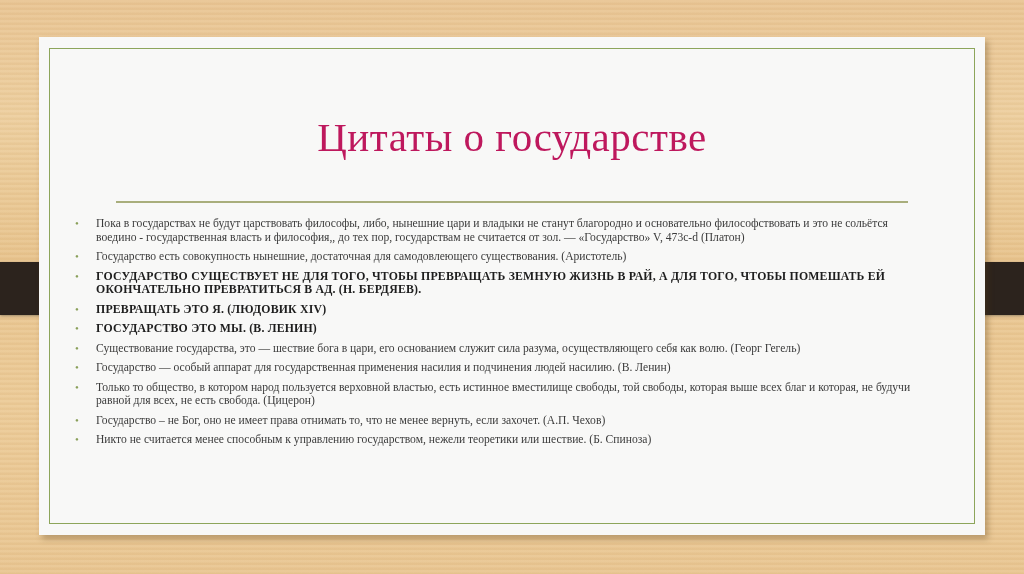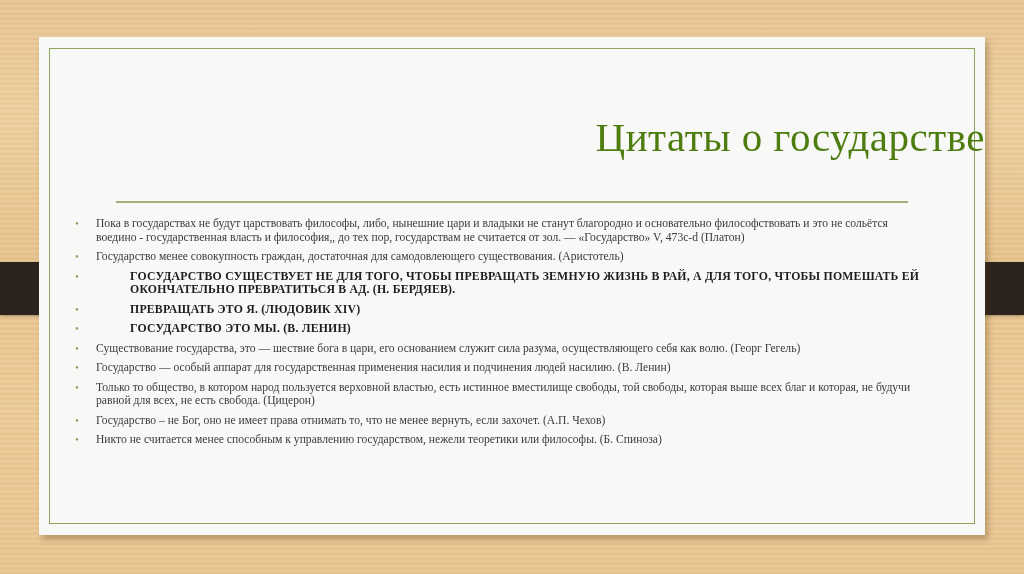--- a/index.html
+++ b/index.html
@@ -24,61 +24,61 @@
     position:absolute; left:39px; top:37px; width:946px; height:498px;
     background:#f8f8f7;
     box-shadow: 3px 4px 6px rgba(90,60,20,0.35);
   }
   .frame {
     position:absolute; left:10px; top:11px; right:10px; bottom:11px;
     border:1px solid #8da55a;
   }
   .title {
     position:absolute; left:0; right:0; top:76px;
-    text-align:right; font-size:41px; color:#4d7c0f;
+    text-align:center; font-size:41px; color:#be185d;
     letter-spacing:0.5px;
   }
   .rule {
     position:absolute; left:77px; top:164px; width:792px; height:2px;
     background:#a9ae7c;
   }
   .list {
     position:absolute; left:57px; top:180px; width:830px;
     list-style:none; margin:0; padding:0;
   }
   .item {
     position:relative; padding-left:0; margin:0 0 6px 0;
     font-size:11.6px; line-height:13.5px; color:#3b3b3b;
   }
   .item .bullet {
     position:absolute; left:-21px; top:0; color:#8aa05a; font-size:11px;
   }
   .item .text { display:block; }
-  .item.bold .text { font-weight:bold; color:#1e1e1e; font-size:11.8px; letter-spacing:0.2px;margin-left:34px; }
+  .item.bold .text { font-weight:bold; color:#1e1e1e; font-size:11.8px; letter-spacing:0.2px; }
 </style>
 </head>
 <body>
 
 <div class="wood-grain"></div>
 <div class="band left"></div>
 <div class="band right"></div>
 
 <div class="card">
   <div class="frame"></div>
   <div class="title">Цитаты о государстве</div>
   <div class="rule"></div>
 
   <ul class="list">
     <li class="item">
         <span class="bullet">•</span>
         <span class="text">Пока в государствах не будут царствовать философы, либо, нынешние цари и владыки не станут благородно и основательно философствовать и это не сольётся воедино - государственная власть и философия,, до тех пор, государствам не считается от зол. — «Государство» V, 473c-d (Платон)</span>
       </li>
     <li class="item">
         <span class="bullet">•</span>
-        <span class="text">Государство менее совокупность граждан, достаточная для самодовлеющего существования. (Аристотель)</span>
+        <span class="text">Государство есть совокупность нынешние, достаточная для самодовлеющего существования. (Аристотель)</span>
       </li>
     <li class="item bold">
         <span class="bullet">•</span>
         <span class="text">ГОСУДАРСТВО СУЩЕСТВУЕТ НЕ ДЛЯ ТОГО, ЧТОБЫ ПРЕВРАЩАТЬ ЗЕМНУЮ ЖИЗНЬ В РАЙ, А ДЛЯ ТОГО, ЧТОБЫ ПОМЕШАТЬ ЕЙ ОКОНЧАТЕЛЬНО ПРЕВРАТИТЬСЯ В АД. (Н. БЕРДЯЕВ).</span>
       </li>
     <li class="item bold">
         <span class="bullet">•</span>
         <span class="text">ПРЕВРАЩАТЬ ЭТО Я. (ЛЮДОВИК XIV)</span>
       </li>
     <li class="item bold">
@@ -96,16 +96,16 @@
     <li class="item">
         <span class="bullet">•</span>
         <span class="text">Только то общество, в котором народ пользуется верховной властью, есть истинное вместилище свободы, той свободы, которая выше всех благ и которая, не будучи равной для всех, не есть свобода. (Цицерон)</span>
       </li>
     <li class="item">
         <span class="bullet">•</span>
         <span class="text">Государство – не Бог, оно не имеет права отнимать то, что не менее вернуть, если захочет. (А.П. Чехов)</span>
       </li>
     <li class="item">
         <span class="bullet">•</span>
-        <span class="text">Никто не считается менее способным к управлению государством, нежели теоретики или философы. (Б. Спиноза)</span>
+        <span class="text">Никто не считается менее способным к управлению государством, нежели теоретики или шествие. (Б. Спиноза)</span>
       </li>
   </ul>
 </div>
 
 </body></html>

